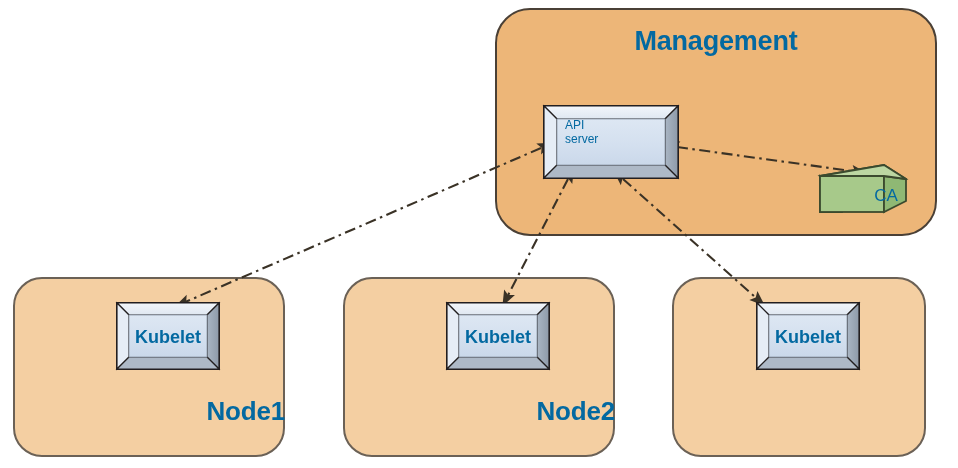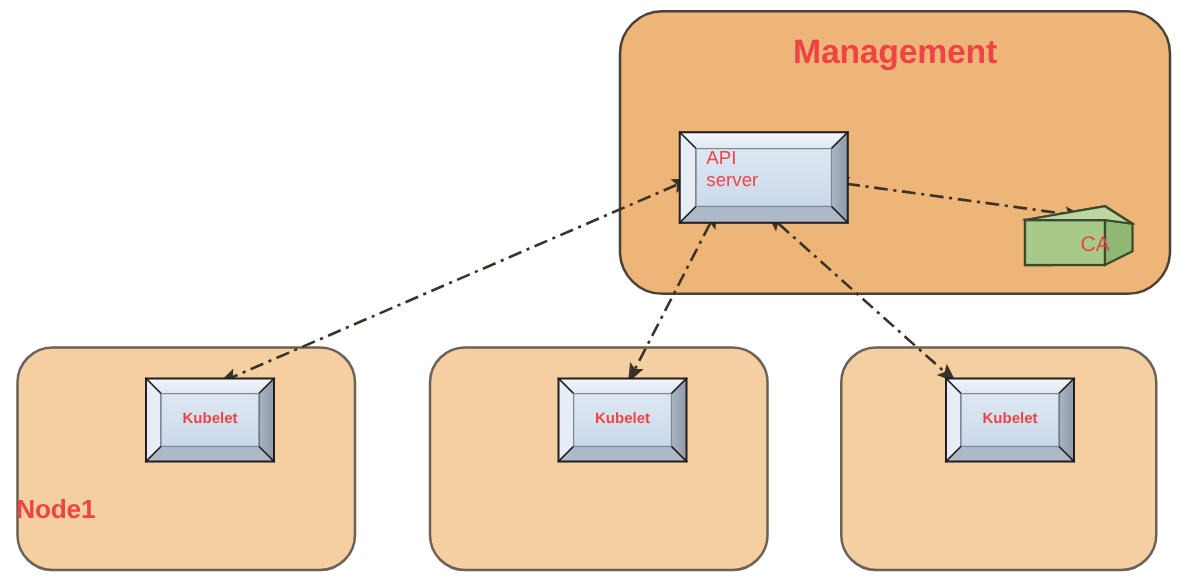--- a/index.html
+++ b/index.html
@@ -20,62 +20,62 @@
   .diagram-svg {
     position: absolute;
     left: 0;
     top: 0;
     width: 958px;
     height: 468px;
   }
   
   .lbl {
     position: absolute;
-    color: #ef4444;
+    color: #0369a1;
     white-space: pre;
     line-height: 1.18;
     pointer-events: none;
   }
   .lbl-mgmt {
     left: 495px;
     top: 26px;
     width: 442px;
     text-align: center;
     font-size: 27px;
     font-weight: 700;
     letter-spacing: -0.2px;
   }
   .lbl-node {
     width: 272px;
-    text-align: left;
-    font-size: 21px;
+    text-align: right;
+    font-size: 26px;
     font-weight: 700;
     letter-spacing: -0.2px;
   }
   .lbl-node1 { left: 13px;  top: 396px; }
   .lbl-node2 { left: 343px; top: 396px; }
   .lbl-node3 { left: 653px; top: 396px; width: 272px; }
   .lbl-api {
     left: 565px;
     top: 118px;
-    font-size: 15px;
+    font-size: 12px;
     font-weight: 400;
   }
   .lbl-ca {
-    left: 830px;
+    left: 857px;
     top: 186px;
     width: 58px;
-    text-align: right;
+    text-align: center;
     font-size: 17px;
     font-weight: 400;
   }
   .lbl-kubelet {
     width: 102px;
     text-align: center;
-    font-size: 12px;
+    font-size: 18px;
     font-weight: 700;
     top: 327px;
   }
   .lbl-kubelet1 { left: 117px; }
   .lbl-kubelet2 { left: 447px; }
   .lbl-kubelet3 { left: 757px; }
 </style>
 </head>
 <body>
 
@@ -190,14 +190,15 @@
 
   <div class="lbl lbl-api"><span>API</span><br><span>server</span></div>
 
   <div class="lbl lbl-ca">CA</div>
 
   <div class="lbl lbl-kubelet lbl-kubelet1">Kubelet</div>
   <div class="lbl lbl-kubelet lbl-kubelet2">Kubelet</div>
   <div class="lbl lbl-kubelet lbl-kubelet3">Kubelet</div>
 
   <div class="lbl lbl-node lbl-node1">Node1</div>
+  <div class="lbl lbl-node lbl-node2">Node2</div>
 
 </div>
 
 </body></html>

